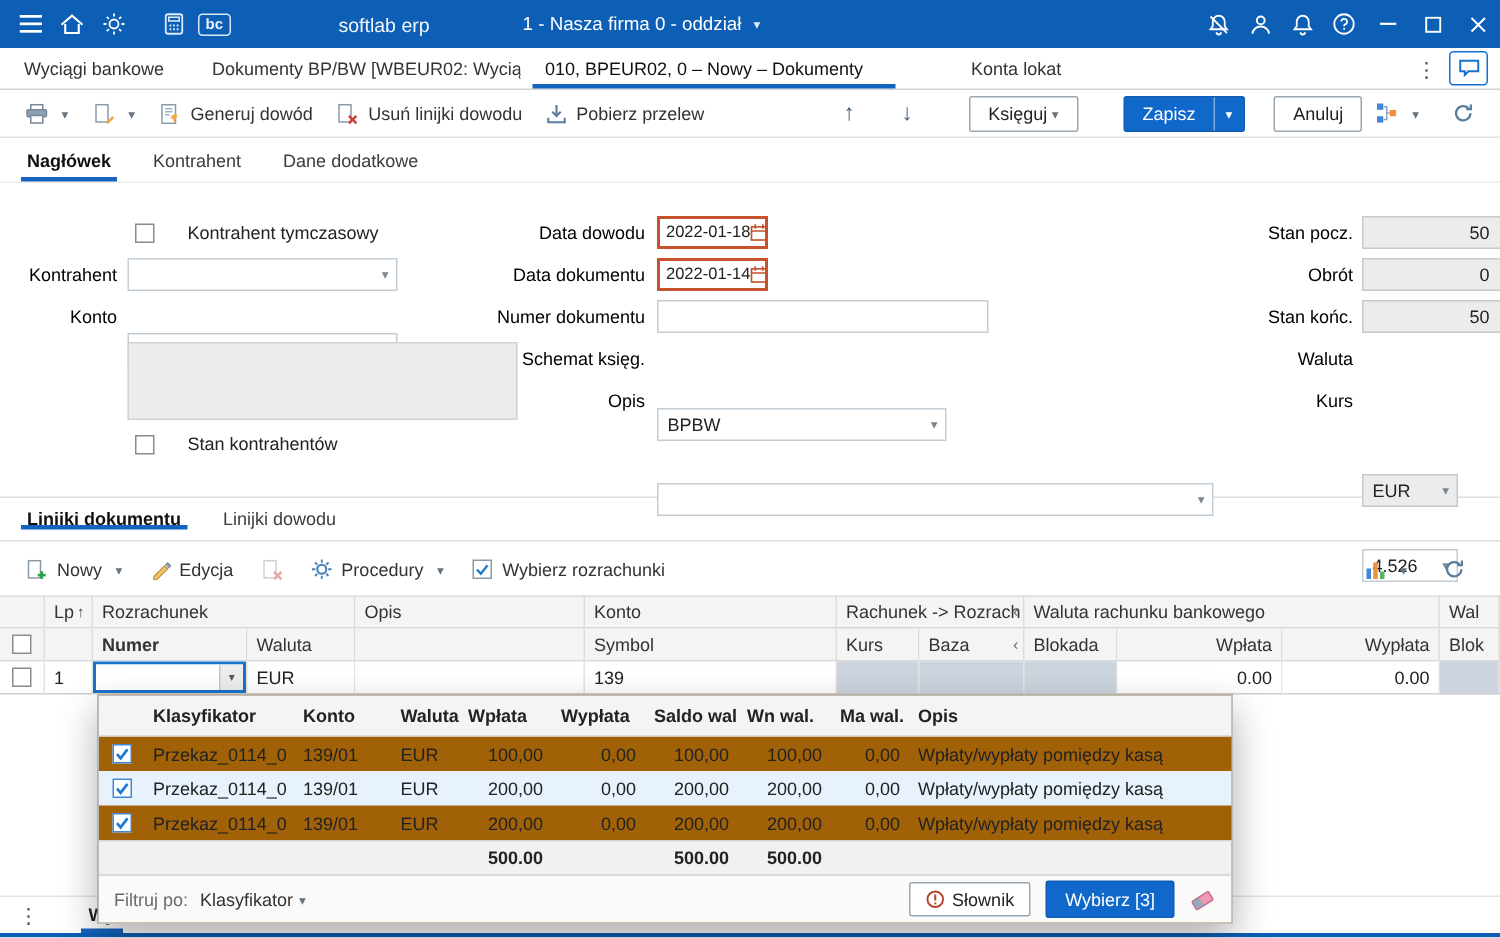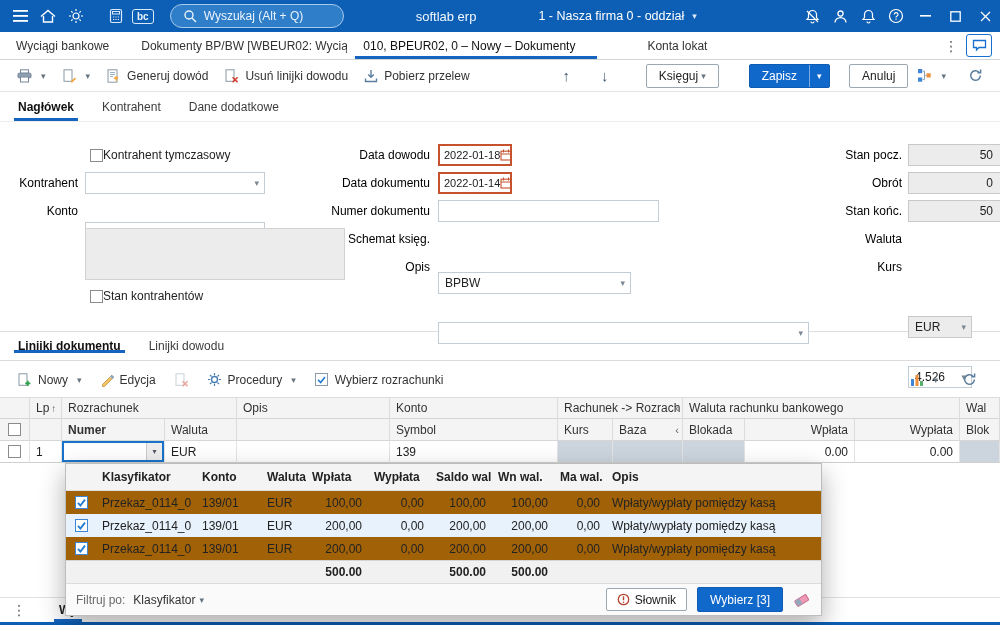--- a/index.html
+++ b/index.html
@@ -64,21 +64,21 @@
   .lbl{position:absolute;height:22px;line-height:22px;color:#000000;text-align:right;white-space:nowrap}
   .field{position:absolute;height:22px;box-sizing:border-box;border:1px solid #c3cdd6;background:#fff;
          display:flex;align-items:center;padding:0 6px;overflow:hidden;white-space:nowrap}
   .combo{position:relative;padding-right:18px}
   .combo::after{content:"▾";font-size:9px;color:#7a8894;position:absolute;right:5px;top:5px}
   .readonly{background:#ececec;border-color:#c9c9c9}
   .rnum{justify-content:flex-end;padding-right:9px}
   .datefield{border:2px solid #c6512d;padding:0 4px;font-size:11px;display:flex;
              align-items:center;justify-content:space-between}
   .bigbox{position:absolute;background:#ececec;border:1px solid #d2d2d2;box-sizing:border-box}
-  .cbrow{position:absolute;display:flex;align-items:center;gap:0;height:16px;cursor:pointer}
+  .cbrow{position:absolute;display:flex;align-items:center;gap:22px;height:16px;cursor:pointer}
   .cb{width:13px;height:13px;border:1px solid #8b8b8b;background:#fff;box-sizing:border-box;
       display:flex;align-items:center;justify-content:center;flex:0 0 13px}
   .cb.checked{border-color:#3f87d6}
 
   
   .ltabs{position:absolute;left:0;top:331px;width:100%;height:30px;display:flex;align-items:center;
          border-bottom:1px solid #dcdcdc;box-sizing:border-box;padding-left:4px}
   .ltoolbar{position:absolute;left:0;top:362px;width:100%;height:35px;display:flex;align-items:center;
             box-sizing:border-box;padding:0 10px;gap:4px}
   .lt-right{margin-left:auto;display:flex;align-items:center;gap:10px;padding-right:6px}
@@ -167,29 +167,20 @@
     </div>
     <div class="tbtn" style="margin-left:12px">
       <svg width="16" height="16">
           <rect x="2.5" y="1.5" width="11" height="13" rx="1.5" fill="none" stroke="#dcebfa" stroke-width="1.2"></rect>
           <rect x="4.5" y="3.5" width="7" height="2.5" fill="none" stroke="#dcebfa"></rect>
           <path d="M5 9h1.2M7.4 9h1.2M9.8 9h1.2M5 11.5h1.2M7.4 11.5h1.2M9.8 11.5h1.2" stroke="#dcebfa" stroke-width="1.2"></path>
         </svg>
     </div>
     <div class="badge-bc">bc</div>
 
-    <div class="search">
-      <span>
-        <svg width="14" height="14">
-            <circle cx="6" cy="6" r="4" stroke="#eaf3fc" fill="none" stroke-width="1.4"></circle>
-            <path d="M9 9l4 4" stroke="#eaf3fc" stroke-width="1.4"></path>
-          </svg>
-      </span>
-      <span>Wyszukaj (Alt + Q)</span>
-    </div>
 
     <div class="tb-app">softlab erp</div>
 
     <div class="tb-company ddw">
       <span>1 - Nasza firma 0 - oddział</span>
     </div>
 
     <div class="tb-right">
       <div class="tbtn">
         <svg width="15" height="15">

